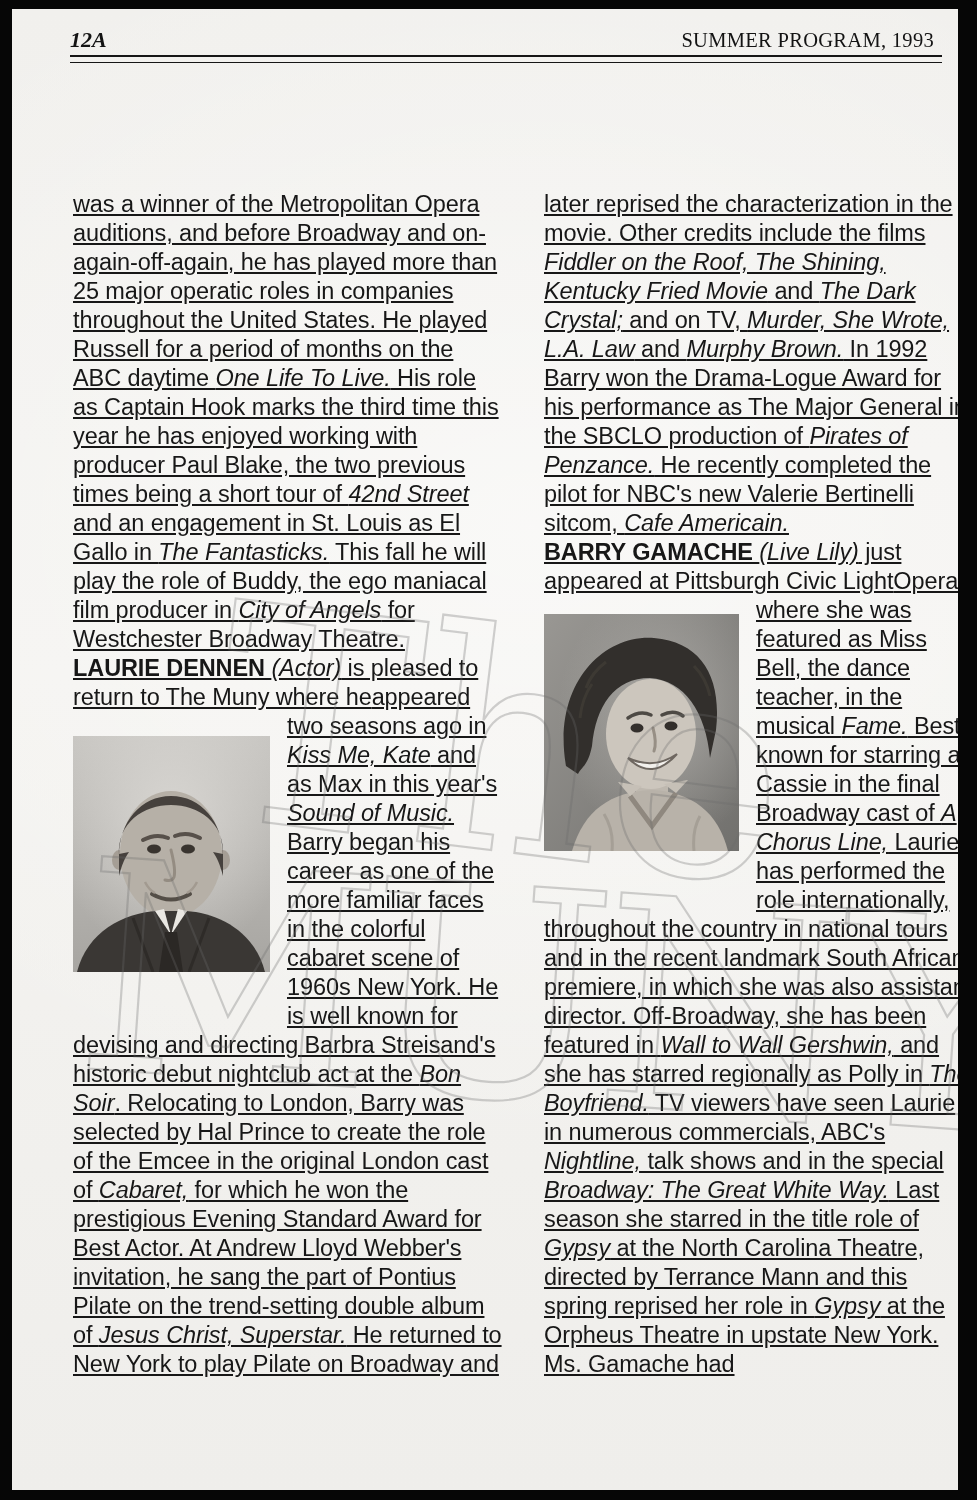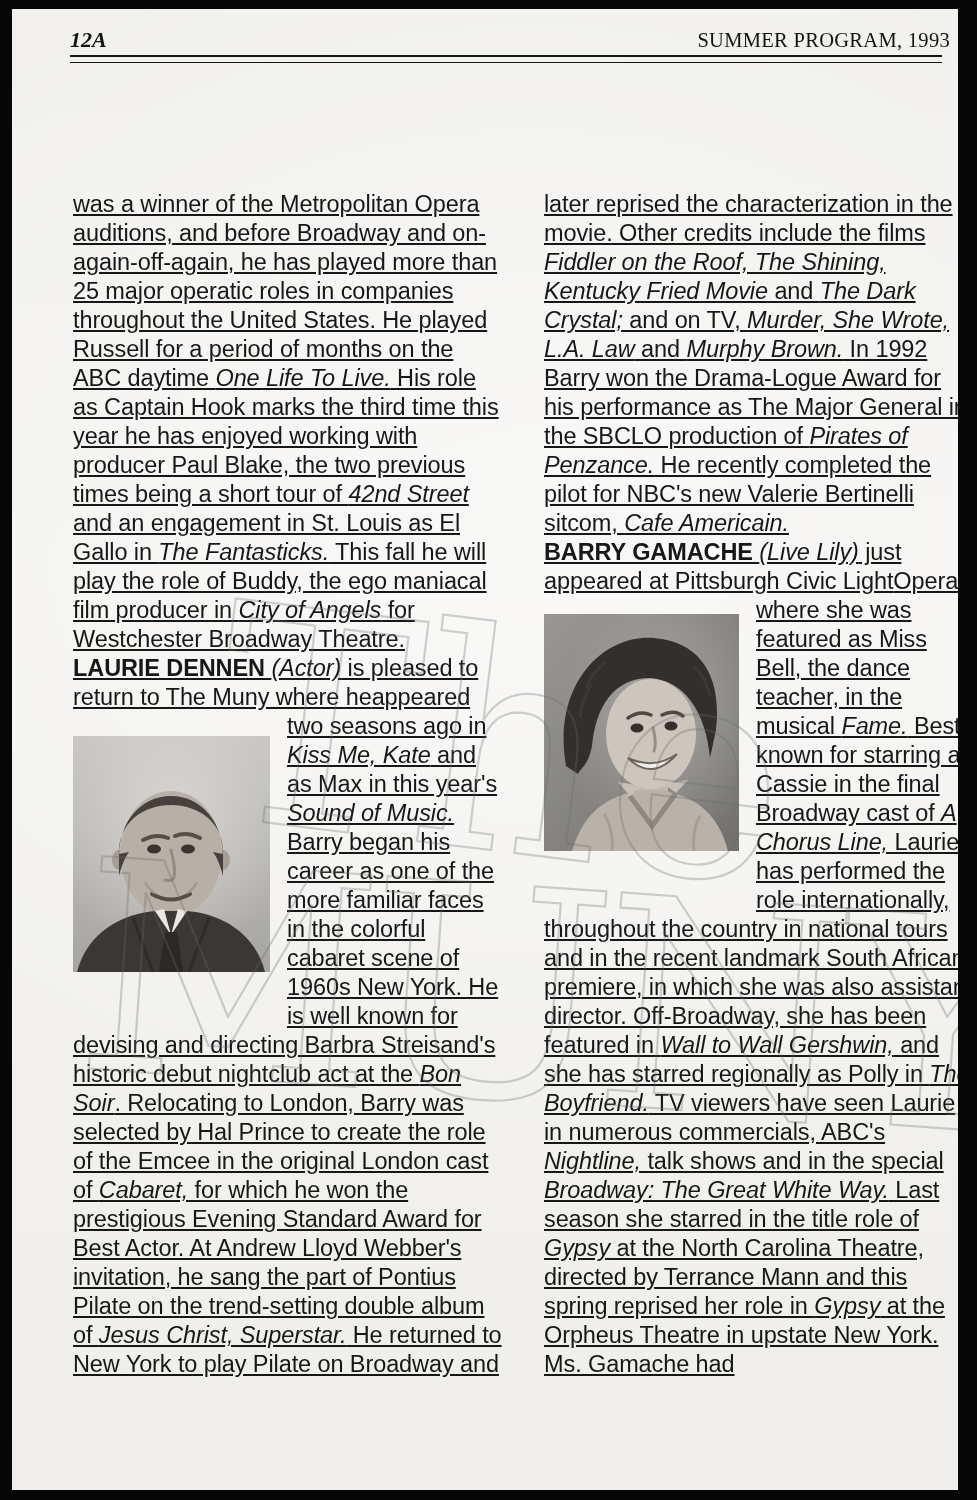--- a/index.html
+++ b/index.html
@@ -19,21 +19,21 @@
       linear-gradient(180deg,#f1f0ed 0%,#f4f3f0 45%,#efeeeb 100%);
     overflow:hidden;
   }
   
   .pageno{
     position:absolute; left:58px; top:18px;
     font:italic bold 22px "Liberation Serif", serif;
     color:#131313;
   }
   .issue{
-    position:absolute; right:8px; top:20px;
+    position:absolute; right:24px; top:20px;
     font:20.5px "Liberation Serif", serif;
     letter-spacing:0.3px;
     color:#131313;
     margin-left:44px;
   }
   .rule{
     position:absolute; left:58px; top:46px; width:872px; height:5px;
     border-top:2.5px solid #161616;
     border-bottom:1.8px solid #161616;
   }

